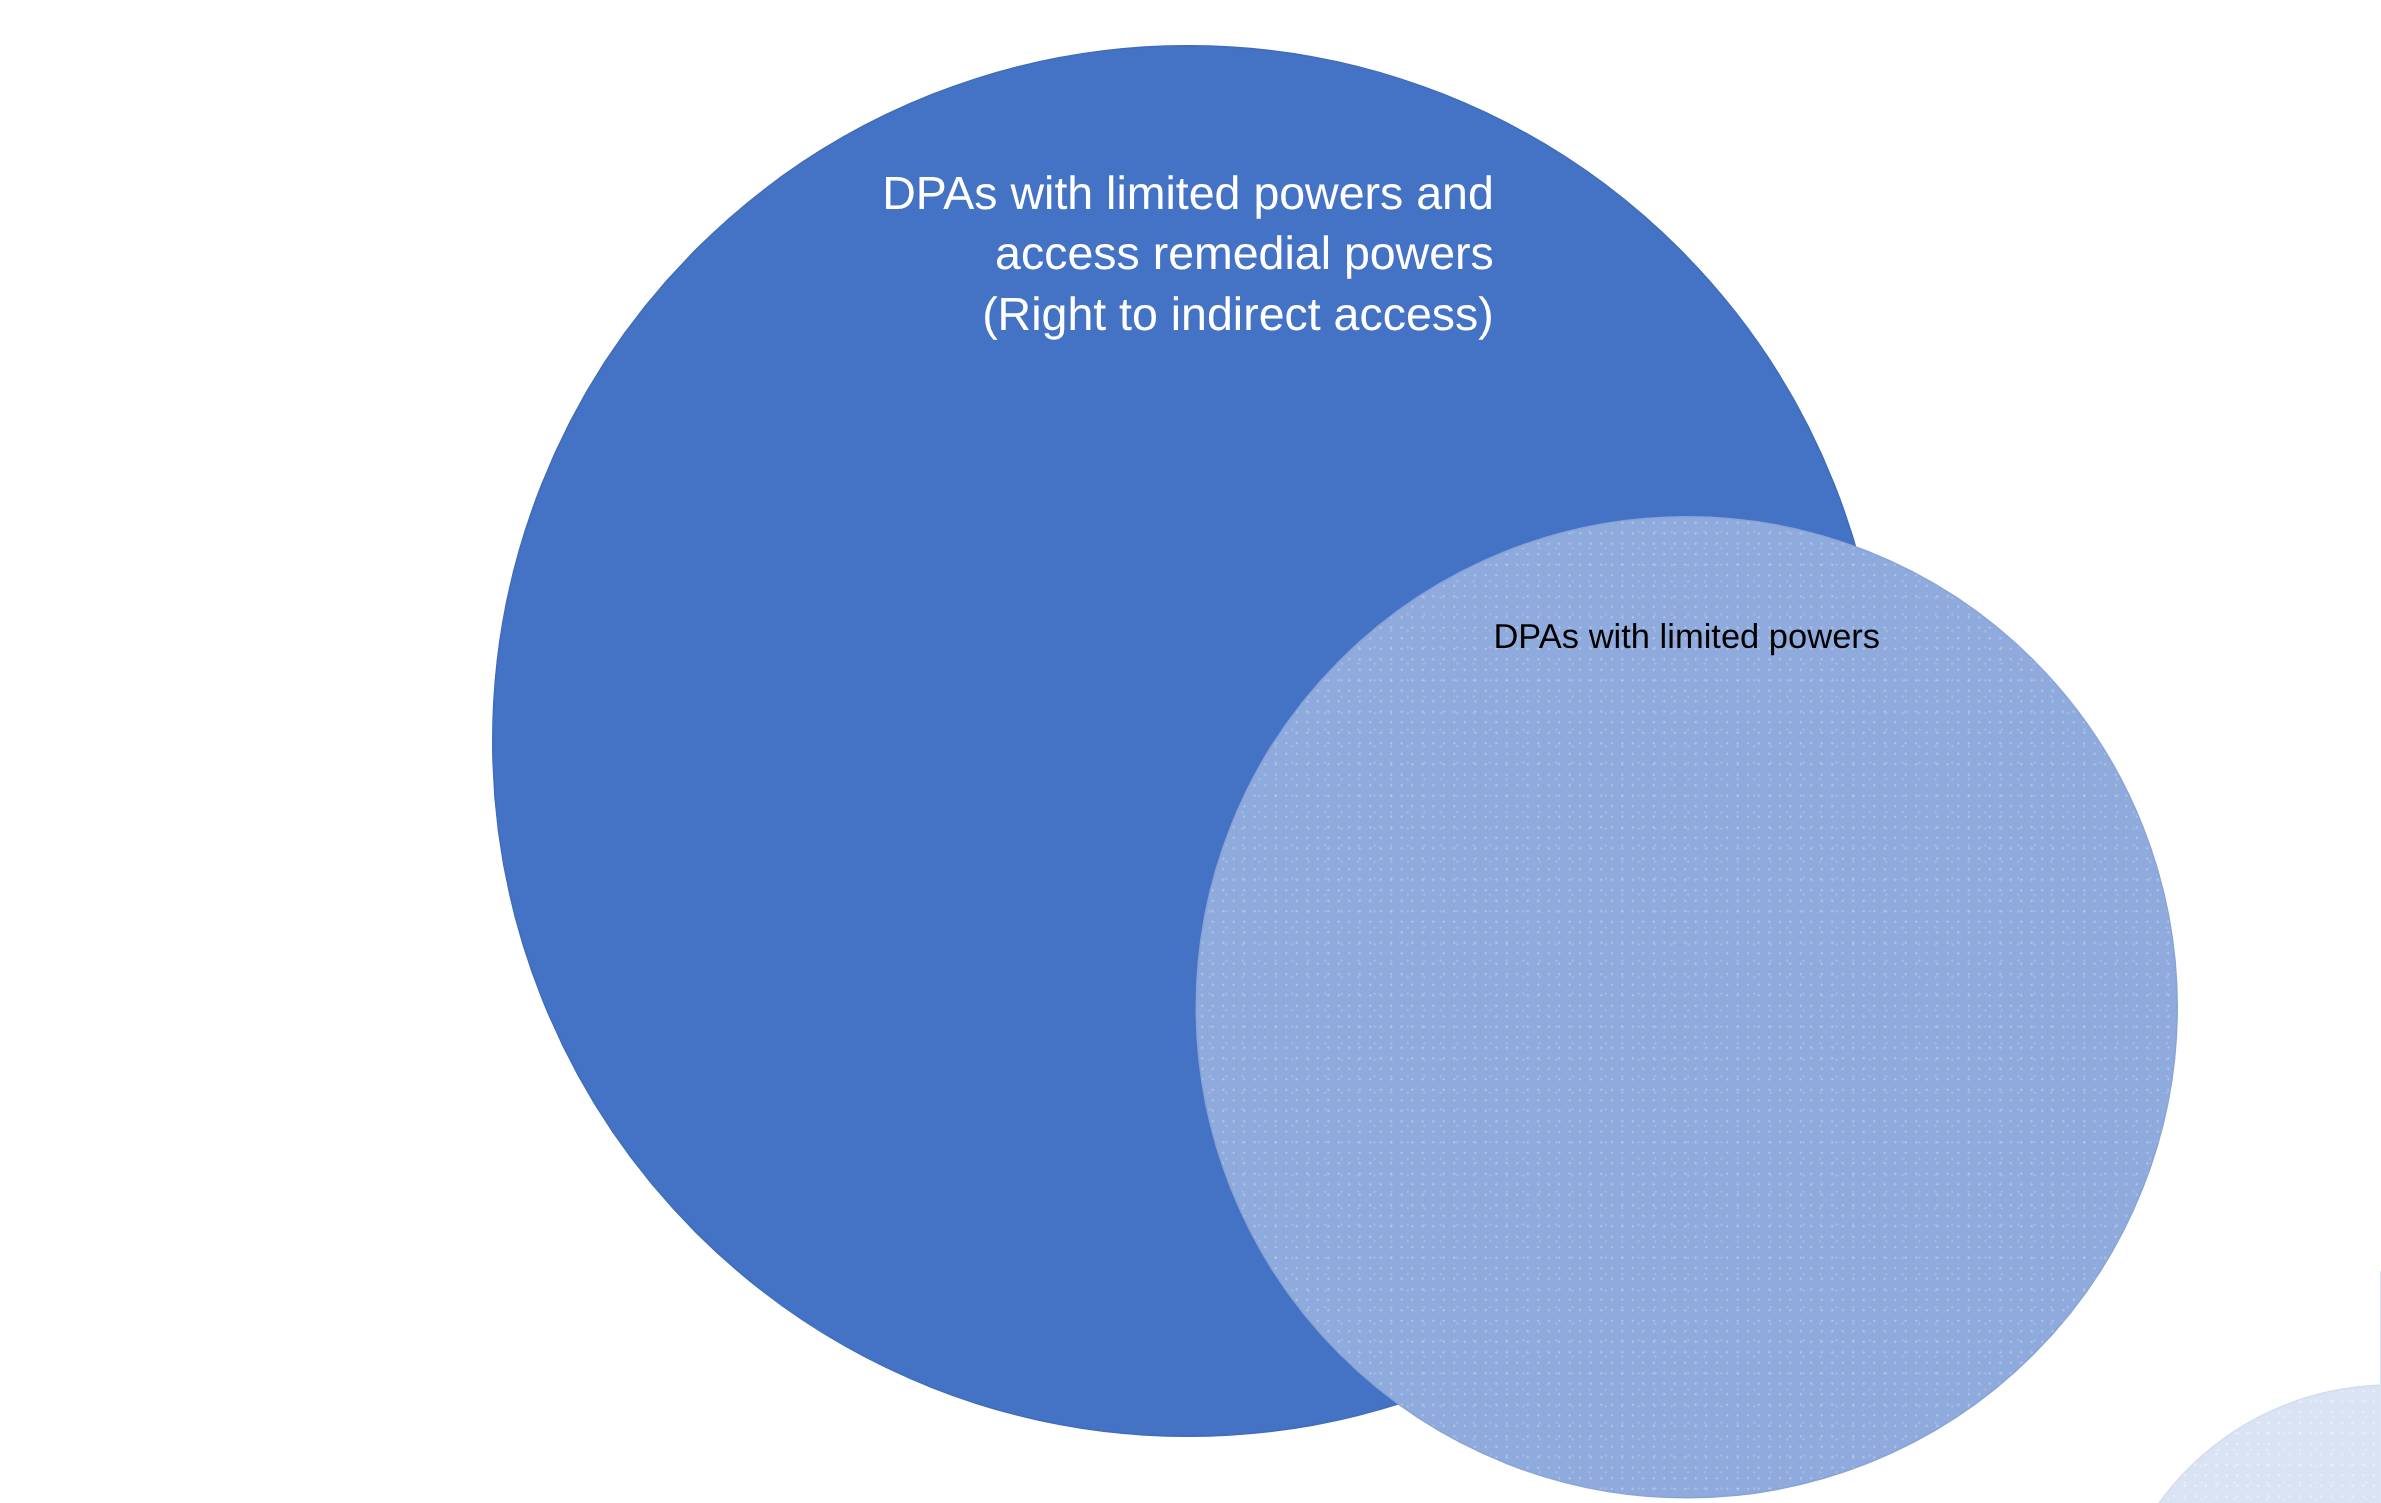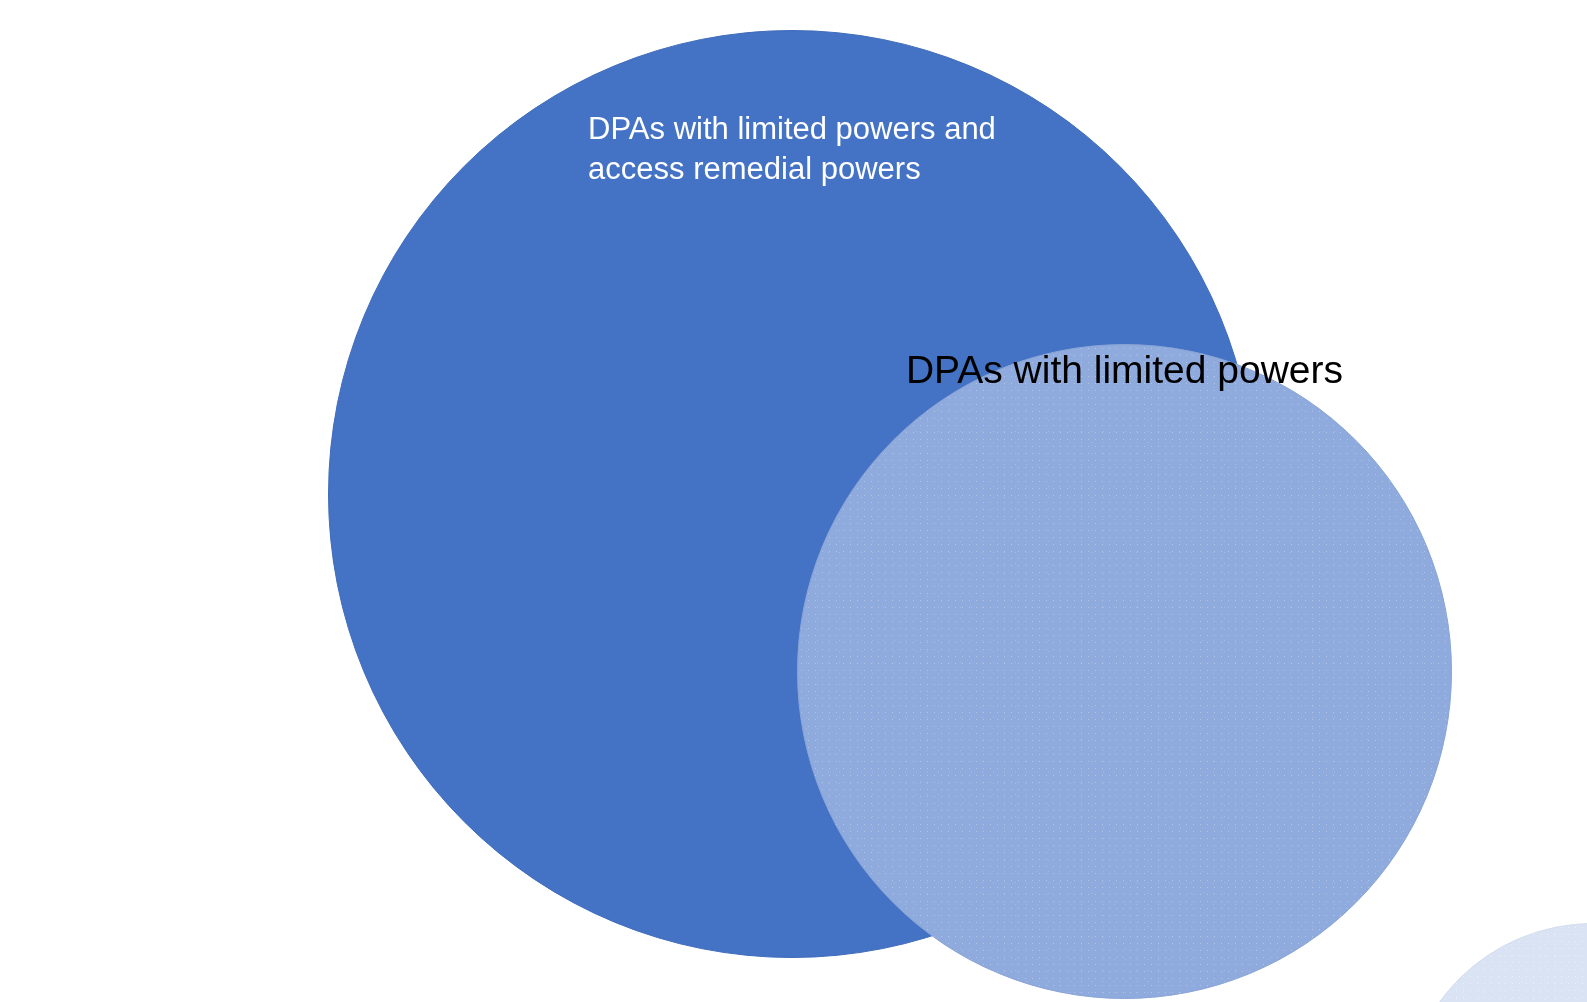--- a/index.html
+++ b/index.html
@@ -74,49 +74,51 @@
     background-size: 7px 7px, 11px 11px;
     background-position: 0 0, 3px 4px;
     opacity: 0.55;
   }
   #circle-inner::after { opacity: 0.9; }
 
   
   .label-block {
     position: relative;
     z-index: 2;
-    text-align: left;
+    text-align: right;
     line-height: 1.30;
     white-space: nowrap;
   }
 
   #label-outer {
     margin-top: 78px;
     color: #ffffff;
     font-size: 31px;
   }
 
   #label-middle {
+    margin-top: 65px;
     color: #000000;
-    font-size: 39px;
+    font-size: 23px;
   }
 
   .label-line { display: block; }
   .country-line { display: block; }
 </style>
 </head>
 <body>
 
 <div id="diagram-canvas">
 
   <div class="circle" id="circle-outer">
 
     <div class="label-block" id="label-outer">
       <span class="label-line">DPAs with limited powers and</span>
       <span class="label-line">access remedial powers</span>
+      <span class="label-line">(Right to indirect access)</span>
     </div>
 
     <div class="circle" id="circle-middle">
 
       <div class="label-block" id="label-middle">
         <span class="label-line">DPAs with limited powers</span>
       </div>
 
       <div class="circle" id="circle-inner">
 

